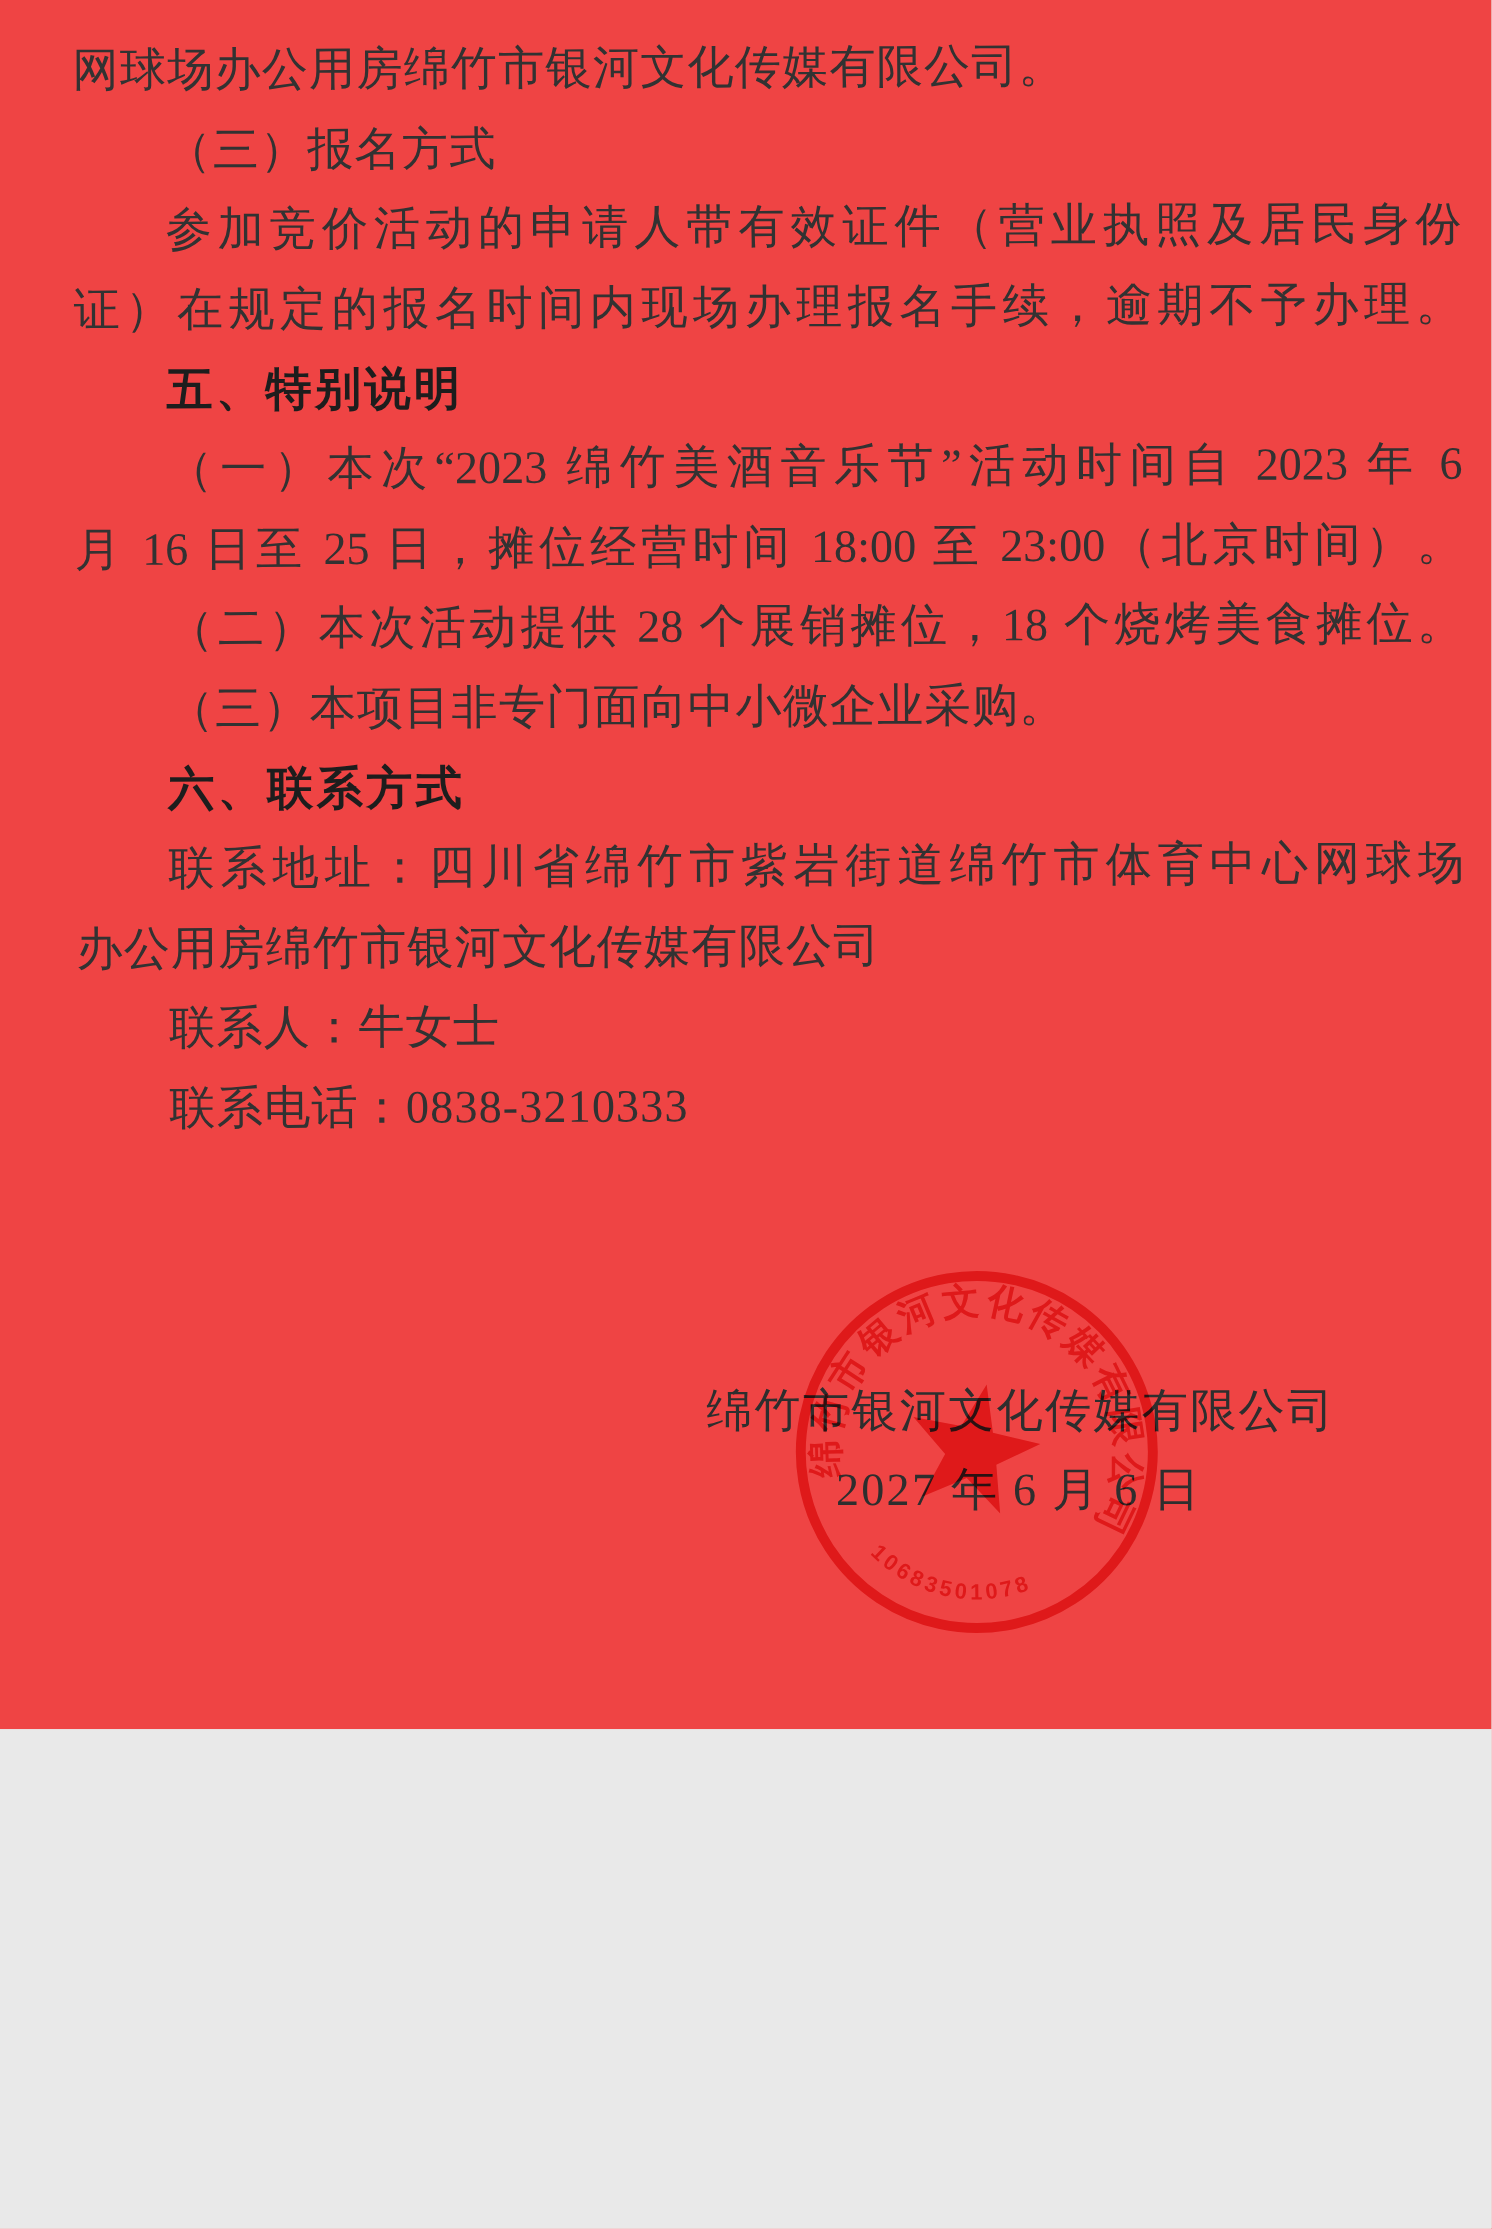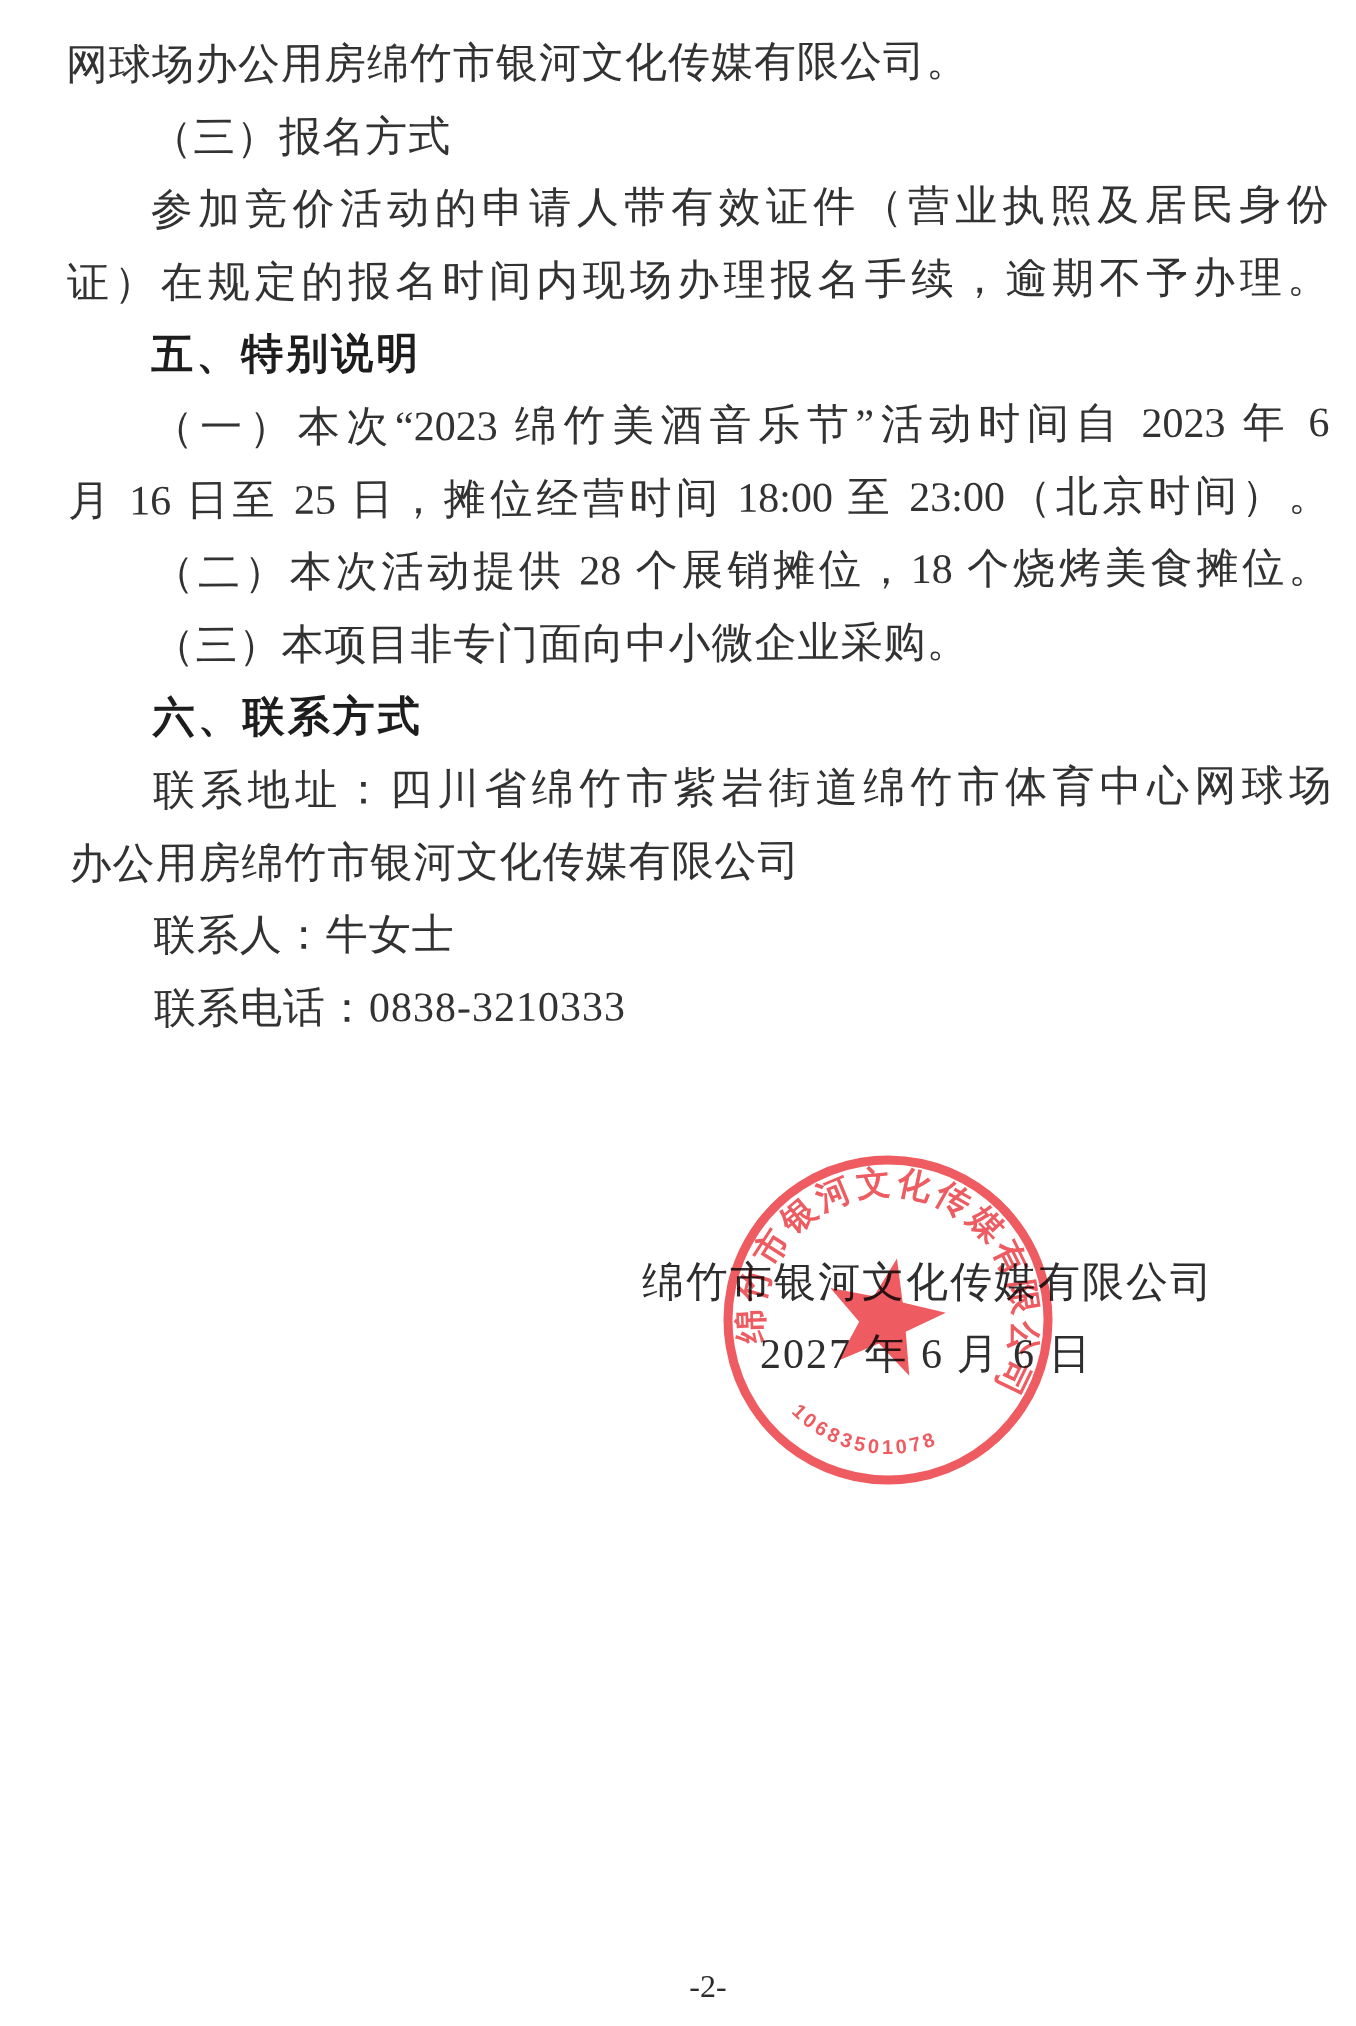--- a/index.html
+++ b/index.html
@@ -1,20 +1,20 @@
 <!DOCTYPE html>
 <html><head>
 <meta charset="utf-8">
 <style>
   html,body{margin:0;padding:0;background:#e9e9e9;}
   .page{
     position:relative;
-    width:1356px;height:2026px;
+    width:1356px;height:1572px;
     margin:0 auto;
-    background:#ffffff;
+    background:#ef4444;
     overflow:hidden;
     font-family:"Liberation Serif", serif;
     color:#323232;
   }
   .body-text{
     position:absolute;
     left:68px;top:26px;width:1262px;
     transform:rotate(-0.25deg);
   }
   .line{

